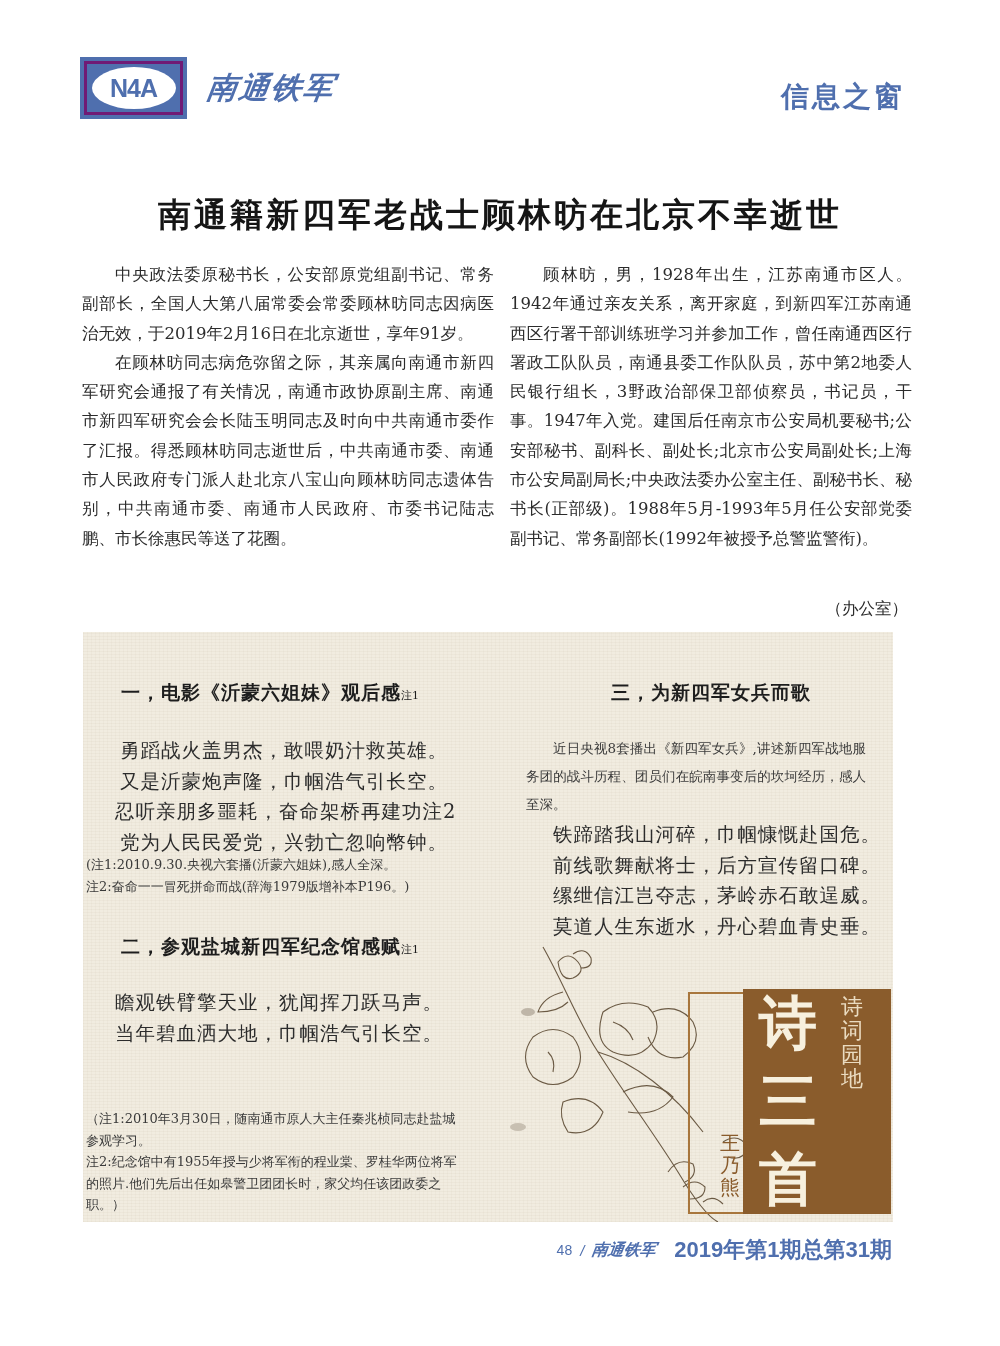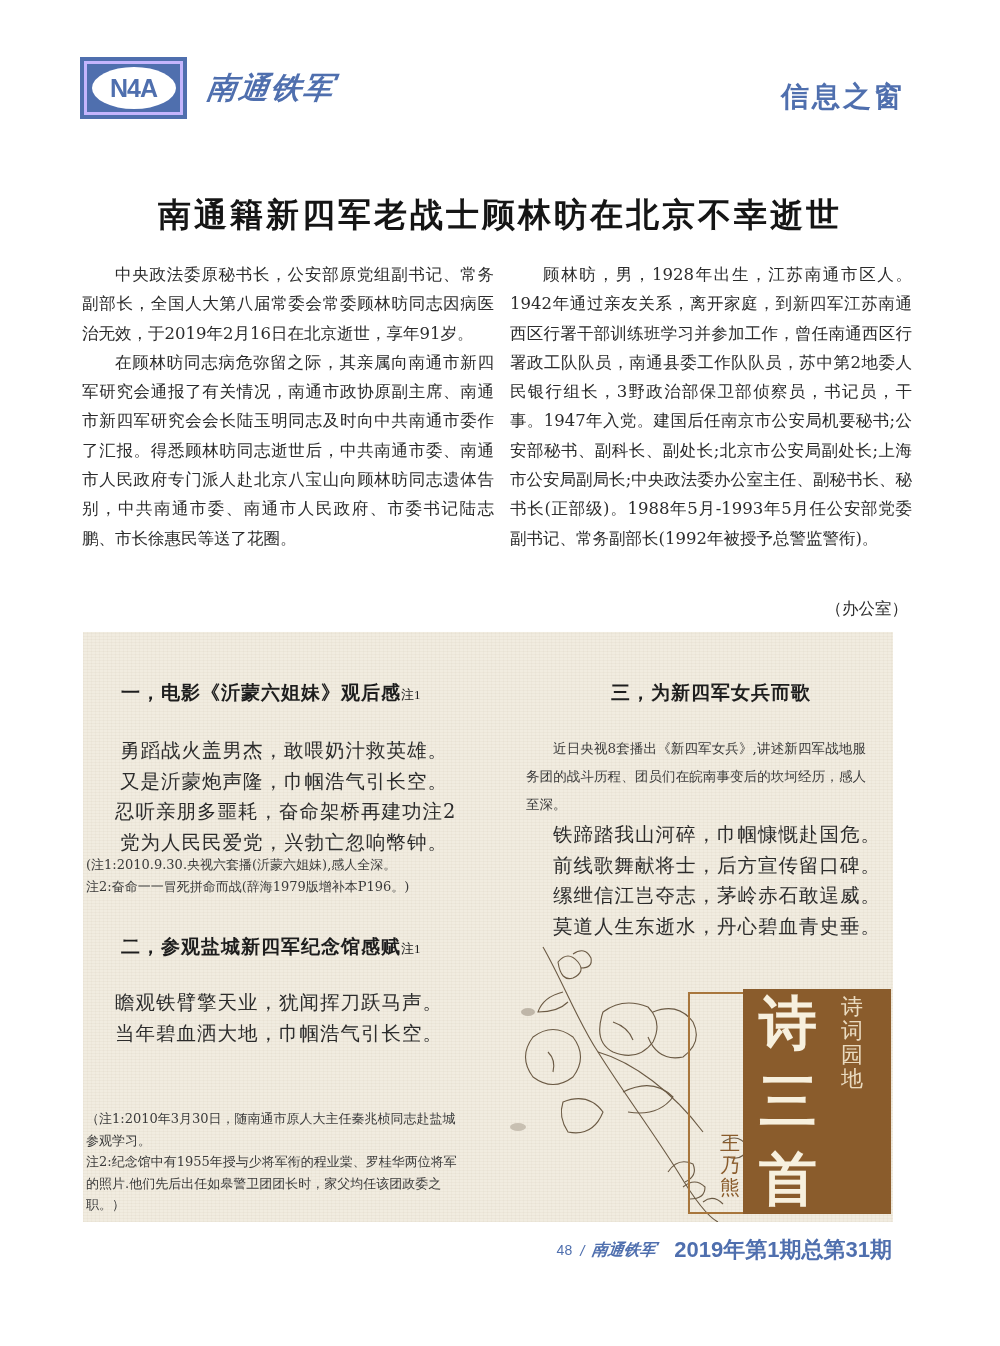--- a/index.html
+++ b/index.html
@@ -1,21 +1,21 @@
 <!DOCTYPE html>
 <html><head>
   <meta charset="utf-8">
   <style>
     * { box-sizing: border-box; margin: 0; padding: 0; }
     html, body { width: 1000px; height: 1346px; background: #ffffff; overflow: hidden; }
     body { position: relative; font-family: "DejaVu Serif", "Liberation Serif", serif; color: #2a2a2a; }
 
     
     .header { position: absolute; left: 0; top: 0; width: 1000px; height: 130px; }
-    .logo-box { position: absolute; left: 80px; top: 57px; width: 107px; height: 62px; border: 4px solid #4f6fae; background: #c4b5fd; padding: 3px; }
+    .logo-box { position: absolute; left: 80px; top: 57px; width: 107px; height: 62px; border: 4px solid #4f6fae; background: #701a75; padding: 3px; }
     .logo-inner { width: 100%; height: 100%; background: #4f6fae; display: flex; align-items: center; justify-content: center; }
     .logo-oval { width: 84px; height: 42px; background: #ffffff; border-radius: 50%; display: flex; align-items: center; justify-content: center;
       font-family: "Liberation Sans", "DejaVu Sans", sans-serif; font-weight: bold; font-size: 25px; color: #4f6fae; letter-spacing: -1px; }
     .brand { position: absolute; left: 207px; top: 68px; font-family: "DejaVu Serif", serif; font-style: italic; font-weight: bold; font-size: 30px; color: #4f6fae; letter-spacing: 2px; transform: skewX(-8deg); }
     .section-name { position: absolute; right: 95px; top: 78px; font-family: "DejaVu Serif", serif; font-weight: bold; font-size: 28px; color: #4f6fae; letter-spacing: 3px; }
 
     
     .title { position: absolute; left: 0; top: 193px; width: 1000px; text-align: center; font-family: "DejaVu Serif", serif; font-weight: bold; font-size: 33px; color: #151515; letter-spacing: 3px; }
 
     
@@ -26,21 +26,21 @@
     .byline { position: absolute; right: 92px; top: 598px; font-size: 16.5px; color: #2b2b2b; }
 
     
     .panel { position: absolute; left: 83px; top: 632px; width: 810px; height: 590px;
       background-color: #f1ece0;
       background-image:
         repeating-linear-gradient(0deg, rgba(160,140,110,0.06) 0px, rgba(160,140,110,0.06) 1px, transparent 1px, transparent 3px),
         repeating-linear-gradient(90deg, rgba(160,140,110,0.05) 0px, rgba(160,140,110,0.05) 1px, transparent 1px, transparent 4px); }
 
     .poem-title { position: absolute; font-weight: bold; font-size: 19px; color: #1d1d1d; letter-spacing: 1px; white-space: nowrap; }
-    .poem-title .note-mark { font-weight: normal; font-size: 13px; letter-spacing: 0; font-family: Liberation Serif, serif; }
+    .poem-title .note-mark { font-weight: normal; font-size: 11px; letter-spacing: 0; }
     .verse { position: absolute; font-size: 19.5px; line-height: 30.5px; color: #2c2c2c; white-space: nowrap; letter-spacing: 1px; }
     .verse .note-mark { font-size: 14px; letter-spacing: 0; }
     .note { position: absolute; font-size: 13px; line-height: 21.5px; color: #3a3a3a; }
     .intro { position: absolute; font-size: 13.5px; line-height: 28px; color: #3a3a3a; text-align: justify; }
 
     
     .flower { position: absolute; left: 420px; top: 310px; width: 330px; height: 280px; }
 
     
     .badge-frame { position: absolute; left: 605px; top: 360px; width: 200px; height: 222px; border: 2px solid #a8763c; }

